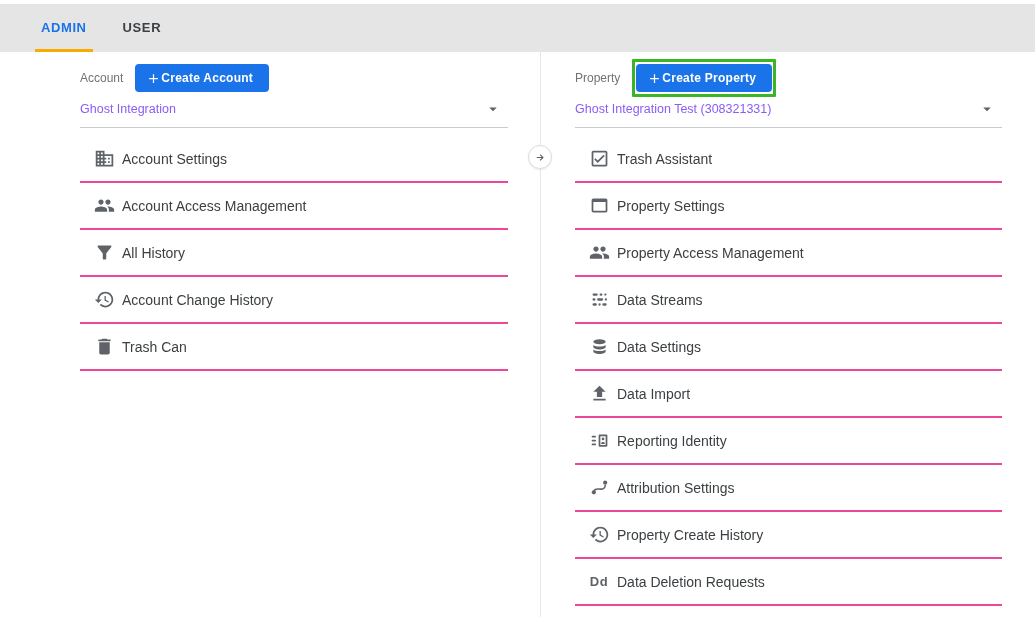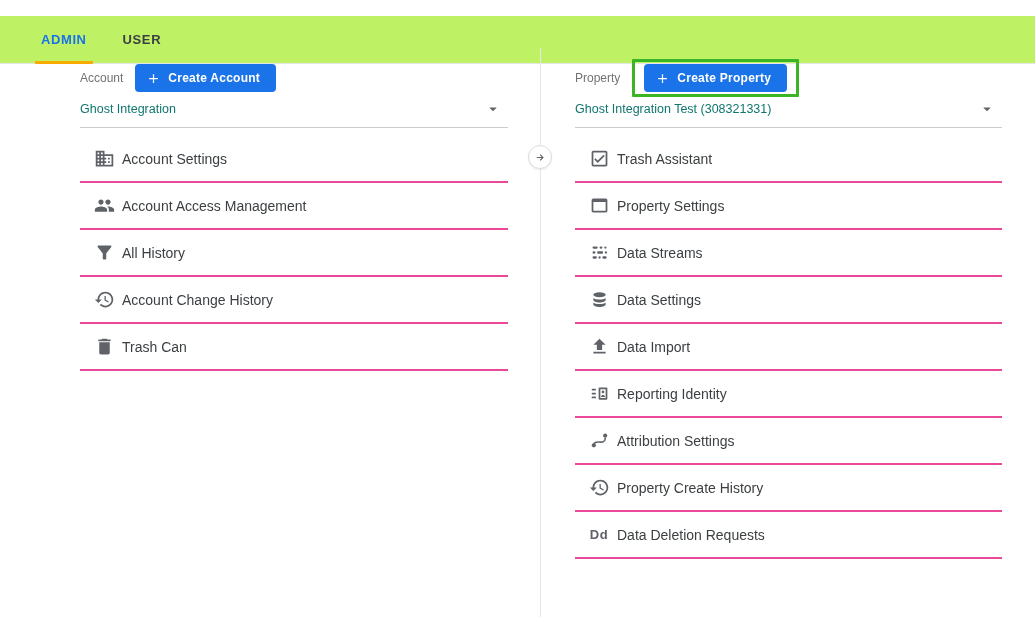--- a/index.html
+++ b/index.html
@@ -6,43 +6,43 @@
     --accent-blue:#1a73e8;
     --accent-orange:#f9ab00;
     --annotation-green:#3bb425;
     --icon-gray:#5f6368;
   }
   *{box-sizing:border-box}
   body{margin:0;background:#fff;font-family:"Liberation Sans",sans-serif}
   .ga-screen{position:relative;width:1035px;height:617px;background:#fff;overflow:hidden}
 
   
-  .tabbar{position:absolute;top:16px;left:0;right:0;height:48px;background:#bef264;border-bottom:1px solid #e4e6e8;display:flex;padding-left:23px}
+  .tabbar{position:absolute;top:4px;left:0;right:0;height:48px;background:#e5e5e5;border-bottom:1px solid #e4e6e8;display:flex;padding-left:23px}
   .tab{position:relative;display:flex;align-items:center;padding:0 18px;font-size:13px;font-weight:700;letter-spacing:.6px;color:#3c4043;cursor:pointer}
   .tab.active{color:var(--accent-blue)}
   .tab.active::after{content:"";position:absolute;left:12px;right:12px;bottom:-1px;height:3px;background:var(--accent-orange)}
 
   
   .vdivider{position:absolute;left:540px;top:48px;bottom:0;width:1px;background:#e4e6e8}
   .collapse-btn{position:absolute;left:528px;top:145px;width:24px;height:24px;border-radius:50%;background:#fff;border:1px solid #dadce0;display:flex;align-items:center;justify-content:center;cursor:pointer;box-shadow:0 1px 2px rgba(0,0,0,.08)}
   .collapse-btn svg{width:13px;height:13px;display:block}
 
   
   .panel{position:absolute;top:62px}
   .panel.account{left:80px;width:428px}
   .panel.property{left:575px;width:427px}
   .panel-header{display:flex;align-items:center;height:32px;gap:12px;overflow:visible}
   .panel-label{font-size:12px;color:#737373}
-  .create-btn{display:inline-flex;align-items:center;gap:7px;height:28px;padding:0 16px 0 11px;background:var(--accent-blue);color:#fff;border:none;border-radius:4px;font-size:12px;font-weight:700;letter-spacing:.25px;cursor:pointer;font-family:inherit;white-space:nowrap}
+  .create-btn{display:inline-flex;align-items:center;height:28px;padding:0 16px 0 11px;background:var(--accent-blue);color:#fff;border:none;border-radius:4px;font-size:12px;font-weight:700;letter-spacing:.25px;cursor:pointer;font-family:inherit;white-space:nowrap}
   .create-btn svg{width:15px;height:15px;display:block}
-  .highlight-box{border:3px solid var(--annotation-green);padding:2px 9px;display:inline-flex;border-radius:1px}
+  .highlight-box{border:3px solid var(--annotation-green);padding:2px 1px;display:inline-flex;border-radius:1px}
 
   
   .selector{display:flex;align-items:center;justify-content:space-between;margin-top:6px;padding:0 6px 9px 0;border-bottom:1px solid #c9cbcd;cursor:pointer}
-  .selector-value{font-size:12.5px;color:#0f766e}
+  .selector-value{font-size:12.5px;color:#8b5cf6}
   .caret svg{width:18px;height:18px;display:block}
 
   
   .menu{margin-top:8px}
   .menu-row{display:flex;align-items:center;height:47px;border-bottom:2px solid #ec4899;padding-left:13px;gap:7px;cursor:pointer}
   .menu-row .icon{width:22px;height:22px;display:flex;align-items:center;justify-content:center;color:var(--icon-gray);flex:none}
   .menu-row .icon svg{width:21px;height:21px;display:block}
   .row-label{font-size:14px;color:#3c4043}
   .dd-glyph{font-size:13px;font-weight:700;color:var(--icon-gray);letter-spacing:.5px}
 </style>
@@ -173,20 +173,28 @@
         <span class="icon">
           <svg viewBox="0 0 24 24" fill="currentColor">
               <path d="M19 4H5c-1.11 0-2 .9-2 2v12c0 1.1.89 2 2 2h14c1.1 0 2-.9 2-2V6c0-1.1-.9-2-2-2zm0 14H5V8h14v10z"></path>
             </svg>
         </span>
         <span class="row-label">Property Settings</span>
       </div>
       <div class="menu-row">
         <span class="icon">
           <svg viewBox="0 0 24 24" fill="currentColor">
+              <path d="M16 11c1.66 0 2.99-1.34 2.99-3S17.66 5 16 5c-1.66 0-3 1.34-3 3s1.34 3 3 3zm-8 0c1.66 0 2.99-1.34 2.99-3S9.66 5 8 5C6.34 5 5 6.34 5 8s1.34 3 3 3zm0 2c-2.33 0-7 1.17-7 3.5V19h14v-2.5c0-2.33-4.67-3.5-7-3.5zm8 0c-.29 0-.62.02-.97.05 1.16.84 1.97 1.97 1.97 3.45V19h6v-2.5c0-2.33-4.67-3.5-7-3.5z"></path>
+            </svg>
+        </span>
+        <span class="row-label">Property Access Management</span>
+      </div>
+      <div class="menu-row">
+        <span class="icon">
+          <svg viewBox="0 0 24 24" fill="currentColor">
             <rect x="4" y="5" width="6" height="2.6" rx="1.3"></rect>
               <rect x="12" y="5" width="3.4" height="2.6" rx="1.3"></rect>
               <rect x="17.4" y="5" width="2.6" height="2.6" rx="1.3"></rect>
             <rect x="4" y="10.7" width="3.4" height="2.6" rx="1.3"></rect>
               <rect x="9.2" y="10.7" width="7" height="2.6" rx="1.3"></rect>
               <rect x="18" y="10.7" width="2.6" height="2.6" rx="1.3"></rect>
             <rect x="4" y="16.4" width="5" height="2.6" rx="1.3"></rect>
               <rect x="10.8" y="16.4" width="2.6" height="2.6" rx="1.3"></rect>
               <rect x="15.2" y="16.4" width="5" height="2.6" rx="1.3"></rect>
           </svg>

